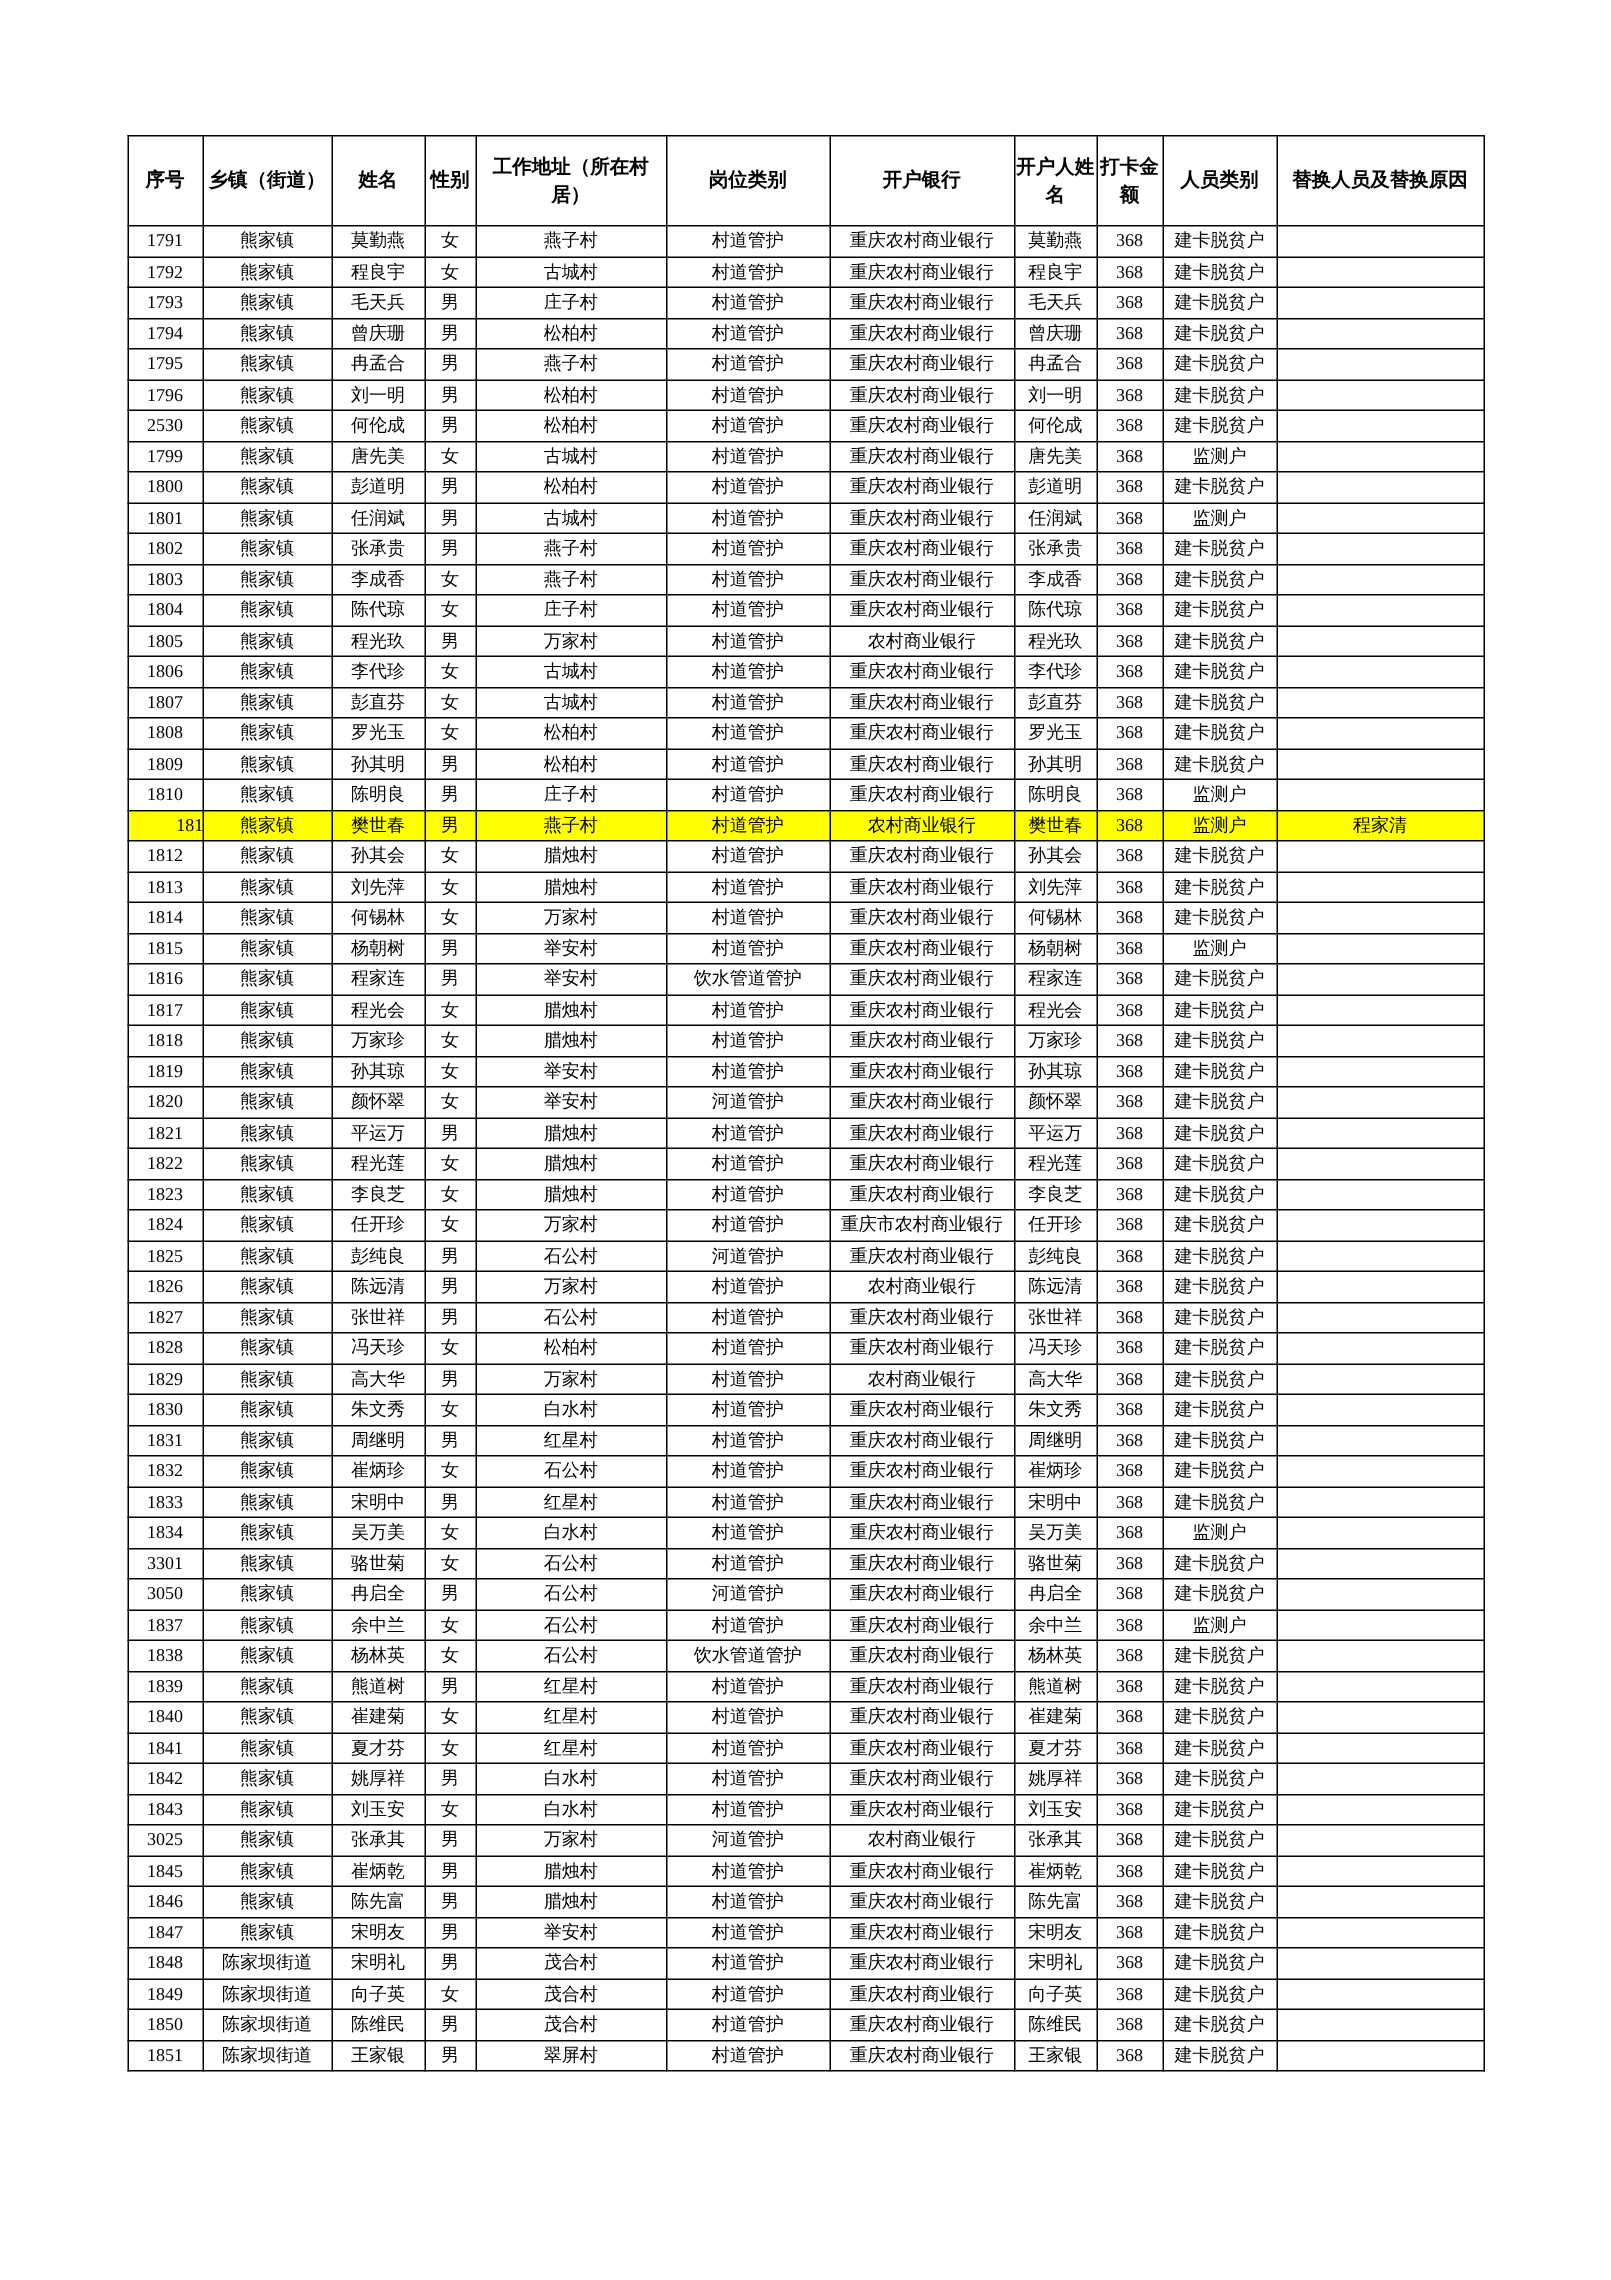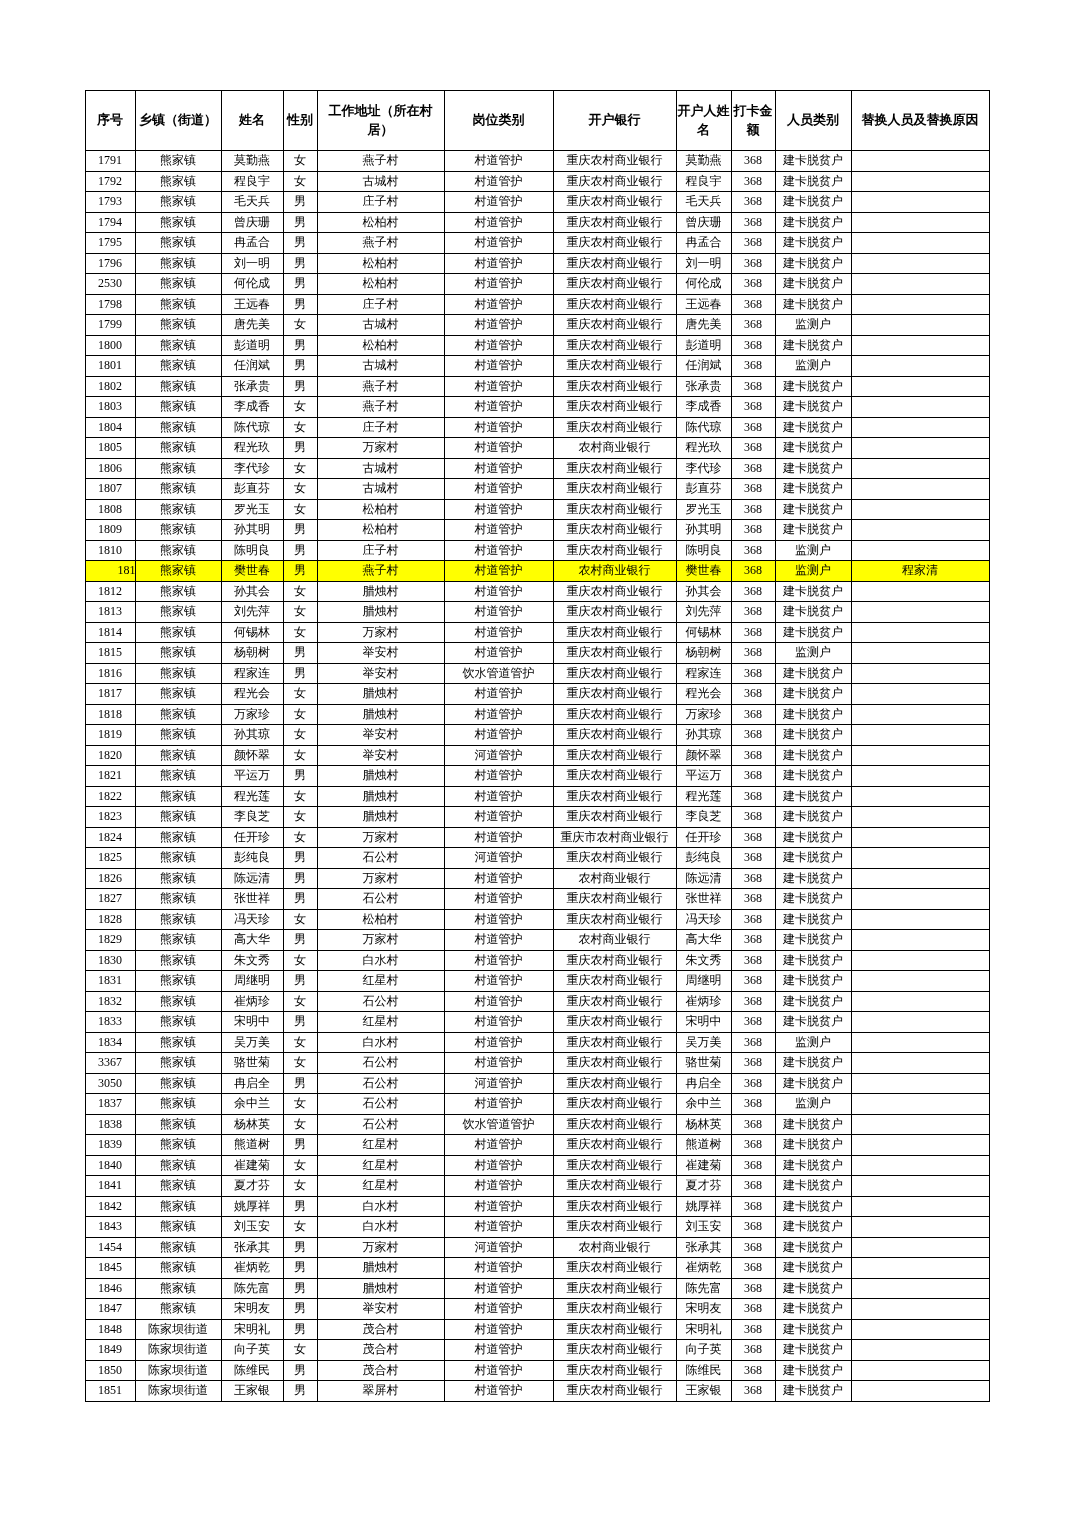--- a/index.html
+++ b/index.html
@@ -162,33 +162,20 @@
           <td>男</td>
           <td>松柏村</td>
           <td>村道管护</td>
           <td>重庆农村商业银行</td>
           <td>何伦成</td>
           <td>368</td>
           <td>建卡脱贫户</td>
           <td></td>
         </tr>
         <tr>
-          <td>1798</td>
-          <td>熊家镇</td>
-          <td>王远春</td>
-          <td>男</td>
-          <td>庄子村</td>
-          <td>村道管护</td>
-          <td>重庆农村商业银行</td>
-          <td>王远春</td>
-          <td>368</td>
-          <td>建卡脱贫户</td>
-          <td></td>
-        </tr>
-        <tr>
           <td>1799</td>
           <td>熊家镇</td>
           <td>唐先美</td>
           <td>女</td>
           <td>古城村</td>
           <td>村道管护</td>
           <td>重庆农村商业银行</td>
           <td>唐先美</td>
           <td>368</td>
           <td>监测户</td>
@@ -643,21 +630,21 @@
           <td>女</td>
           <td>白水村</td>
           <td>村道管护</td>
           <td>重庆农村商业银行</td>
           <td>吴万美</td>
           <td>368</td>
           <td>监测户</td>
           <td></td>
         </tr>
         <tr>
-          <td>3367</td>
+          <td>3301</td>
           <td>熊家镇</td>
           <td>骆世菊</td>
           <td>女</td>
           <td>石公村</td>
           <td>村道管护</td>
           <td>重庆农村商业银行</td>
           <td>骆世菊</td>
           <td>368</td>
           <td>建卡脱贫户</td>
           <td></td>
@@ -760,21 +747,21 @@
           <td>女</td>
           <td>白水村</td>
           <td>村道管护</td>
           <td>重庆农村商业银行</td>
           <td>刘玉安</td>
           <td>368</td>
           <td>建卡脱贫户</td>
           <td></td>
         </tr>
         <tr>
-          <td>1454</td>
+          <td>3025</td>
           <td>熊家镇</td>
           <td>张承其</td>
           <td>男</td>
           <td>万家村</td>
           <td>河道管护</td>
           <td>农村商业银行</td>
           <td>张承其</td>
           <td>368</td>
           <td>建卡脱贫户</td>
           <td></td>

